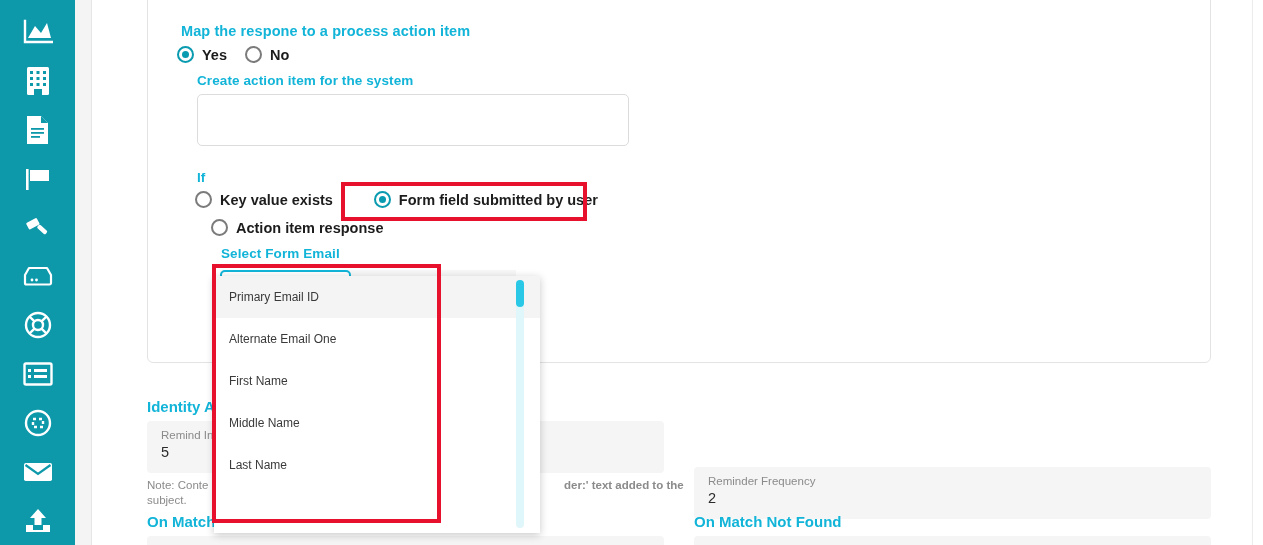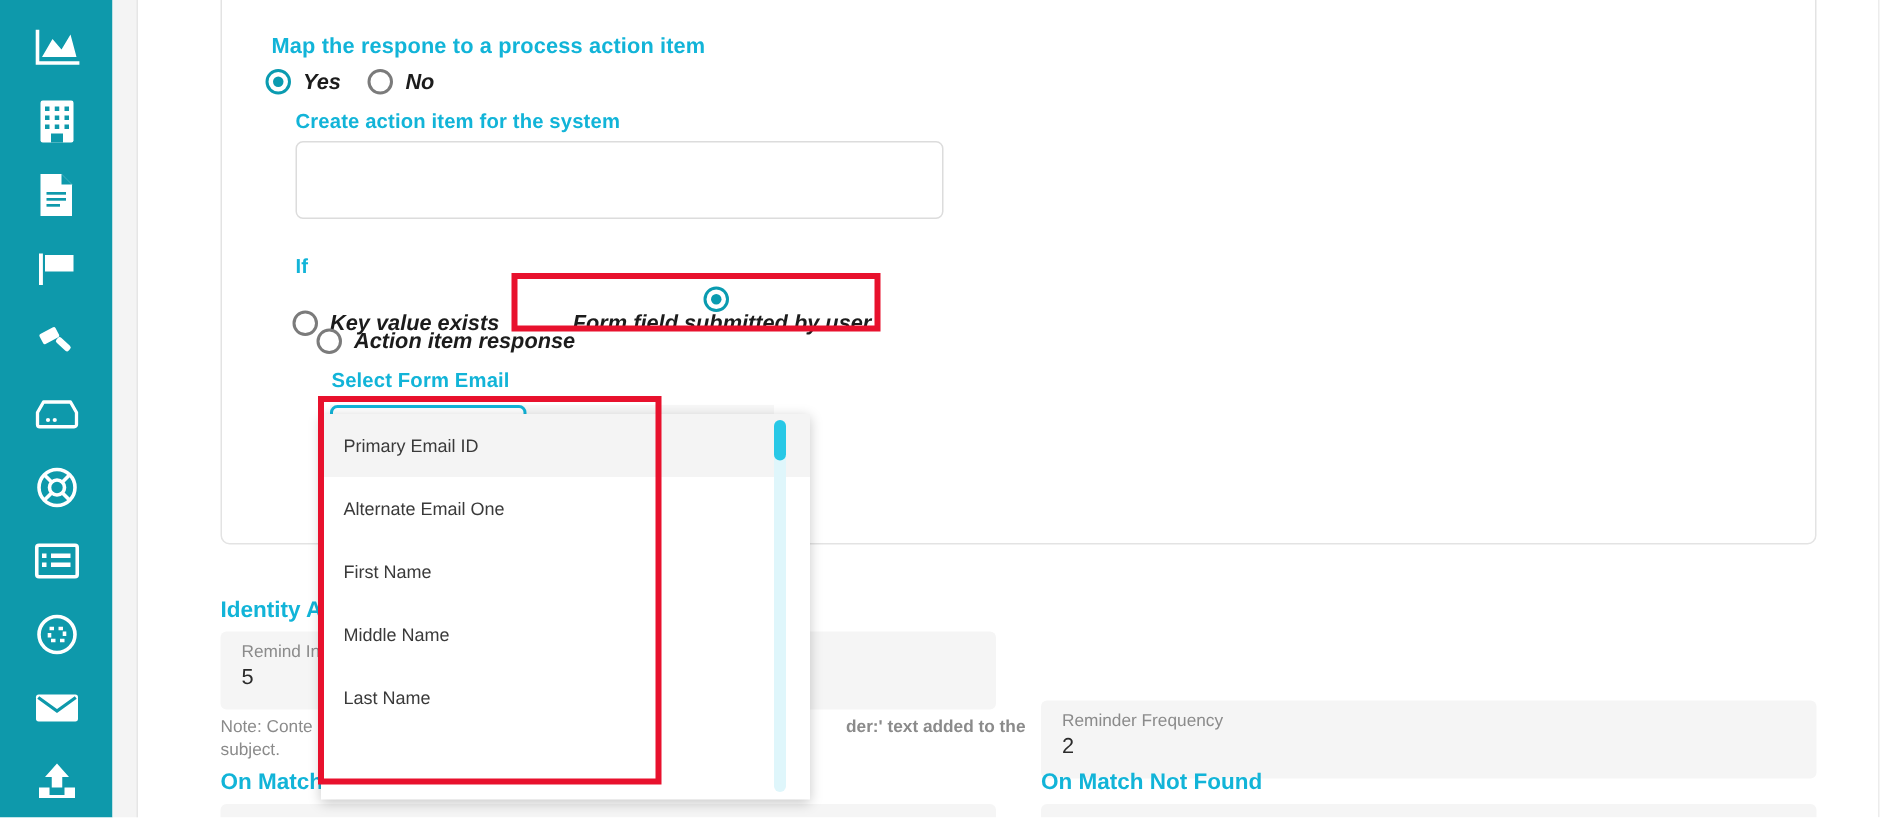--- a/index.html
+++ b/index.html
@@ -68,21 +68,21 @@
 
   .field-label {
     color: #12b4d8;
     font-weight: bold;
     font-size: 14.5px;
     letter-spacing: .1px;
   }
   .field-label.small { font-size: 13.5px; }
 
   .radio-row {
-    display: flex; align-items: flex-end; font-style: italic;
+    display: flex; align-items: center;
   }
   .radio {
     display: inline-flex; align-items: center;
     cursor: pointer;
     margin-right: 18px;
   }
   .rb {
     width: 17px; height: 17px;
     border-radius: 50%;
     border: 2px solid #7b7b7b;
@@ -389,21 +389,21 @@
 
       <div class="textarea-box" style="position:absolute;left:49px;top:133px;"></div>
 
       <div style="position:absolute;left:49px;top:209px;" class="field-label small">If</div>
 
       <div class="radio-row" style="position:absolute;left:47px;top:230px;">
         <label class="radio">
           <span class="rb"></span>
           <span class="radio-label">Key value exists</span>
         </label>
-        <label class="radio" style="margin-left:23px;flex-direction:column;">
+        <label class="radio" style="margin-left:23px;">
           <span class="rb checked"></span>
           <span class="radio-label">Form field submitted by user</span>
         </label>
       </div>
 
       <div class="radio-row" style="position:absolute;left:63px;top:258px;">
         <label class="radio">
           <span class="rb"></span>
           <span class="radio-label">Action item response</span>
         </label>

